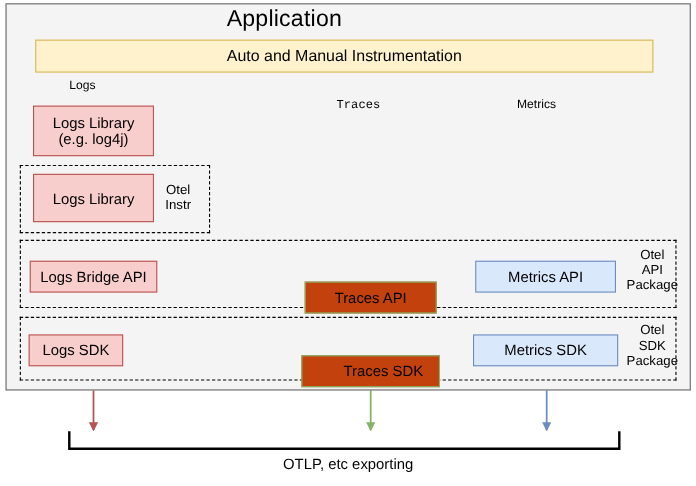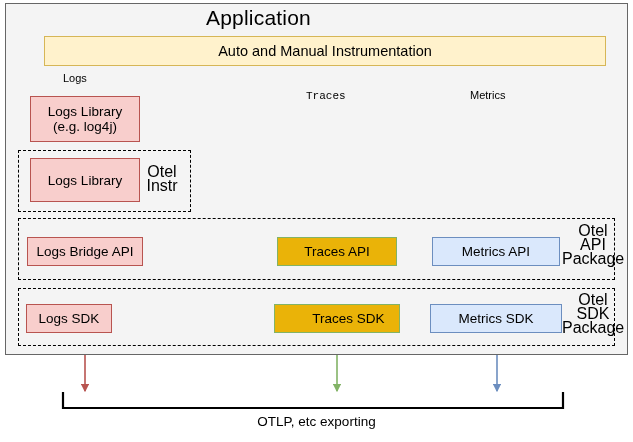--- a/index.html
+++ b/index.html
@@ -33,21 +33,21 @@
     left: 5px; top: 6px;
     width: 507px;
     text-align: center;
     font-size: 21px;
     color: #000000;
     letter-spacing: .2px;
   }
 
   
   #instrumentation-bar {
-    left: 44px; top: 36px;
+    left: 32px; top: 36px;
     width: 562px; height: 30px;
     background: #fff2cc;
     border: 1px solid #d6b656;
     display: flex;
     align-items: center;
     justify-content: center;
     font-size: 14.5px;
     color: #000000;
     text-align: right;
   }
@@ -56,30 +56,30 @@
   .node {
     display: flex;
     align-items: center;
     justify-content: center;
     text-align: right;
     font-size: 13.5px;
     line-height: 15px;
     color: #000000;
   }
   .node.red   { background: #f8cecc; border: 1px solid #b85450; }
-  .node.green { background: #eab308; border: 1px solid #82b366; }
+  .node.green { background: #c2410c; border: 1px solid #82b366; margin-top: 19px; }
   .node.blue  { background: #dae8fc; border: 1px solid #6c8ebf; }
 
   
   .group-box {
     border: 1.4px dashed #000000;
     background: transparent;
   }
   .group-label {
-    font-size: 16px;
+    font-size: 12px;
     line-height: 14px;
     color: #000000;
     text-align: center;
   }
 
   
   .edge-label {
     font-size: 11px;
     color: #000000;
     white-space: nowrap;

